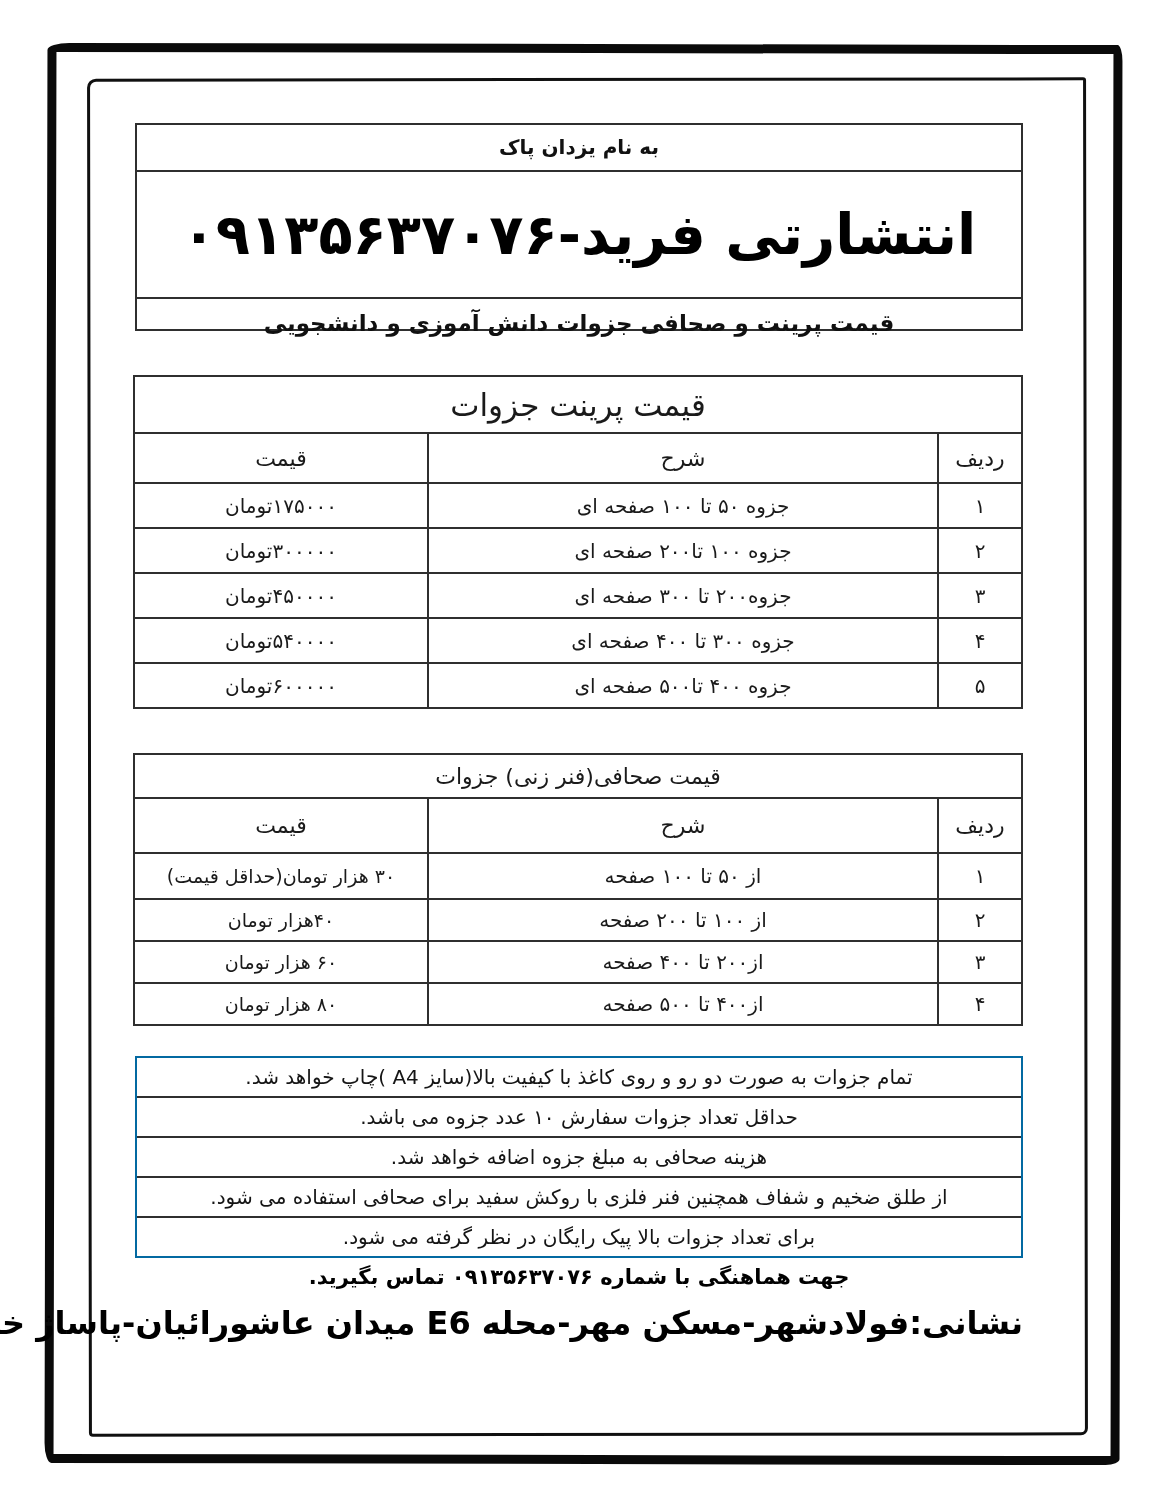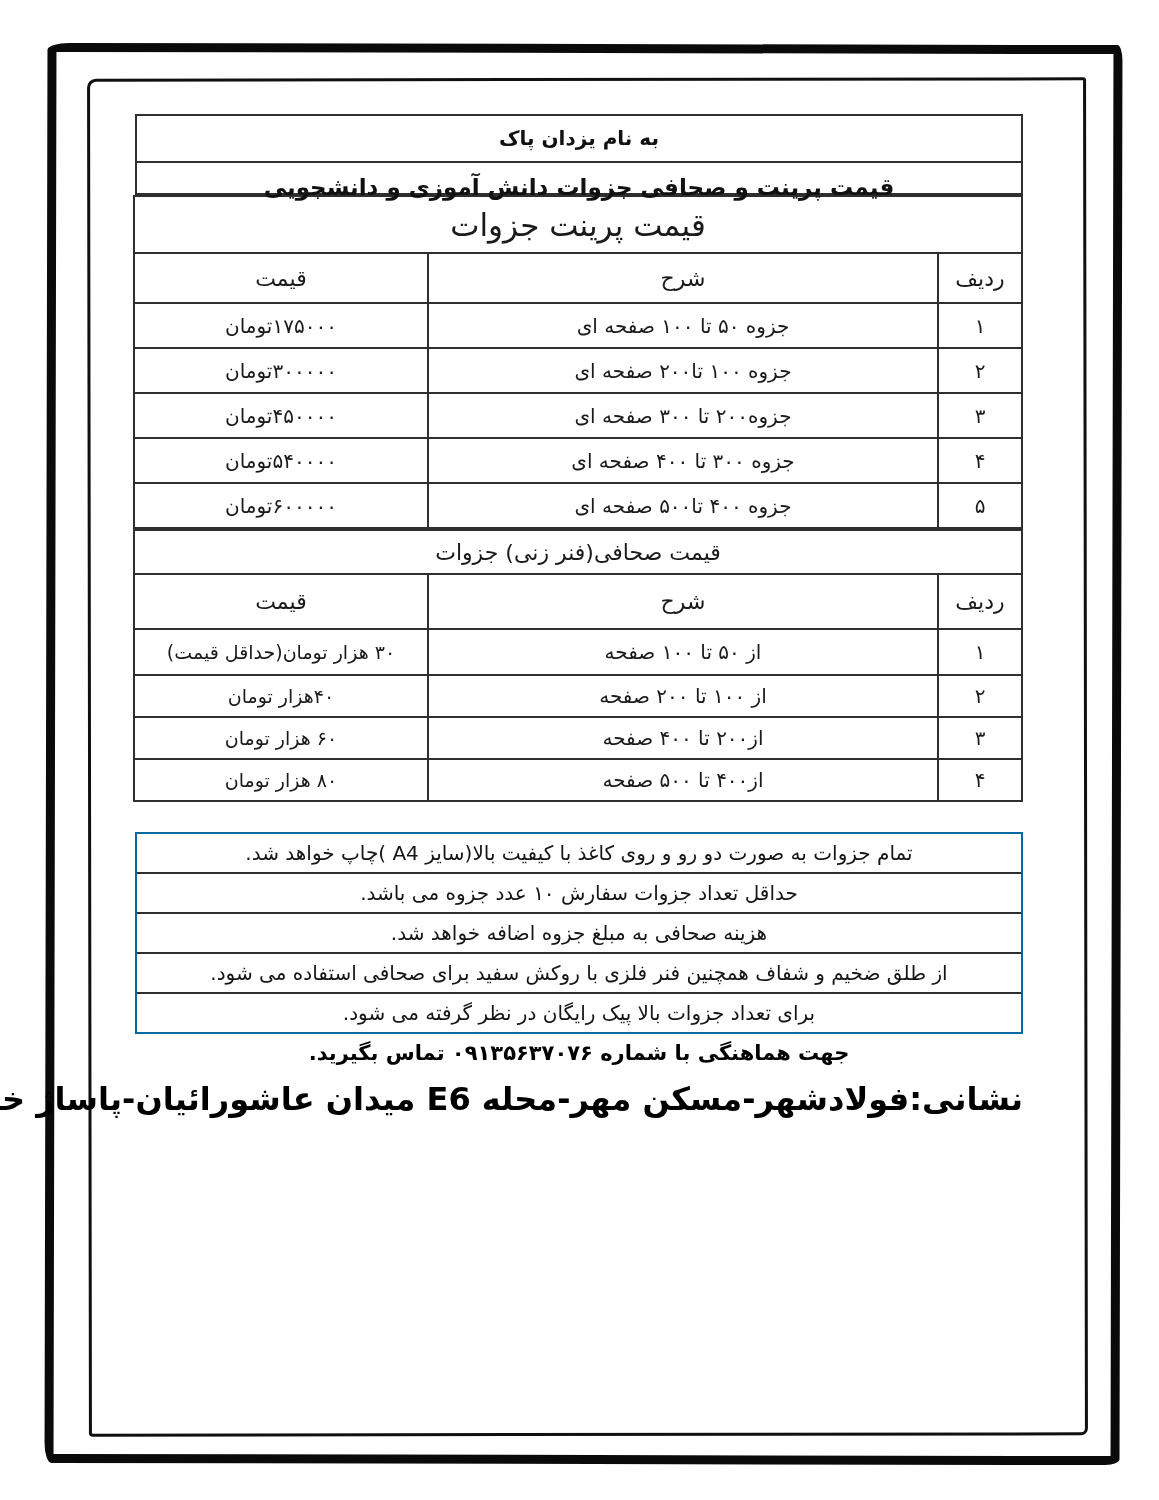--- a/index.html
+++ b/index.html
@@ -21,35 +21,35 @@
     transform:rotate(0.12deg);
     pointer-events:none;
   }
   .frame-inner{
     position:absolute;left:88px;top:78px;right:72px;bottom:64px;
     border:3px solid #101010;
     border-radius:9px 3px 7px 4px;
     transform:rotate(-0.08deg);
     pointer-events:none;
   }
-  .content{position:absolute;right:136px;top:114px;width:888px;}
+  .content{position:absolute;right:136px;top:123px;width:888px;}
 
   
   .header-box{border:2px solid #2f2f2f;background:#fff;}
   .header-row{border-bottom:2px solid #2f2f2f;}
   .header-row:last-child{border-bottom:none;}
   .bismillah{height:45px;line-height:45px;text-align:center;font-weight:bold;font-size:20px;}
   .big-title{
     height:125px;display:flex;align-items:center;justify-content:center;
     font-weight:bold;font-size:56px;letter-spacing:-1px;color:#000;
   }
   .subtitle{height:30px;line-height:48px;text-align:center;font-weight:bold;font-size:23px;}
 
   
-  table.price-table{border-collapse:collapse;width:100%;table-layout:fixed;}
+  table.price-table{border-collapse:collapse;width:100%;table-layout:fixed;margin-top:44px;}
   table.price-table td,table.price-table th{
     border:2px solid #2f2f2f;text-align:center;vertical-align:middle;
     font-weight:normal;color:#1a1a1a;overflow:hidden;white-space:nowrap;
   }
   col.c-rank{width:84px;}
   col.c-desc{width:510px;}
   col.c-price{width:294px;}
   .t1 .tbl-title{height:53px;font-size:31px;}
   .t2 .tbl-title{height:40px;font-size:22px;border-radius:22px;}
   .t1 .head th{height:46px;font-size:22px;}
@@ -74,20 +74,21 @@
 <body>
 
 <div class="page">
   <div class="frame-outer"></div>
   <div class="frame-inner"></div>
 
   <div class="content">
 
     <div class="header-box">
       <div class="header-row bismillah">به نام یزدان پاک</div>
+      <div class="header-row big-title">انتشارتی فرید-۰۹۱۳۵۶۳۷۰۷۶</div>
       <div class="header-row subtitle">قیمت پرینت و صحافی جزوات دانش آموزی و دانشجویی</div>
     </div>
 
     <table class="price-table t1">
       <colgroup>
           <col class="c-rank">
           <col class="c-desc">
           <col class="c-price">
         </colgroup>
       <thead>

